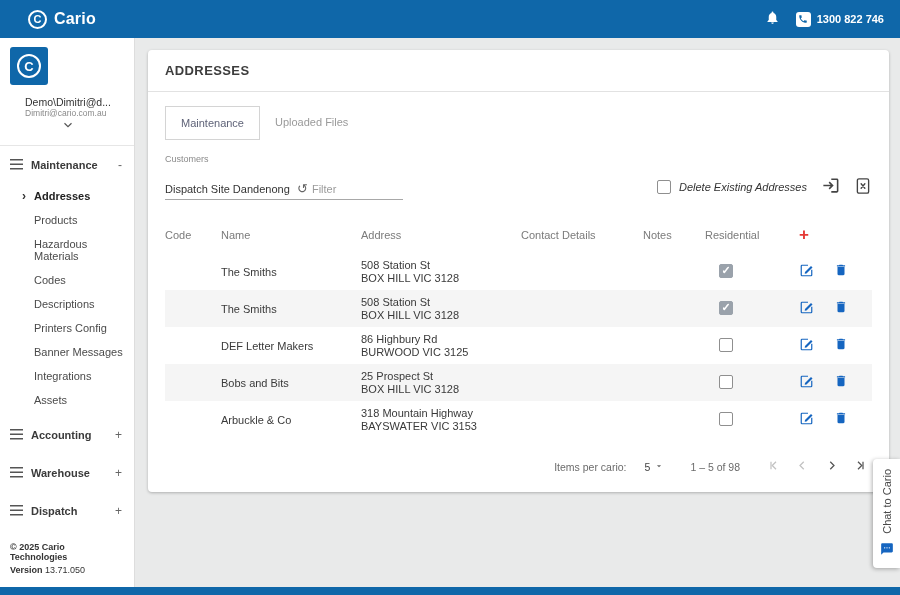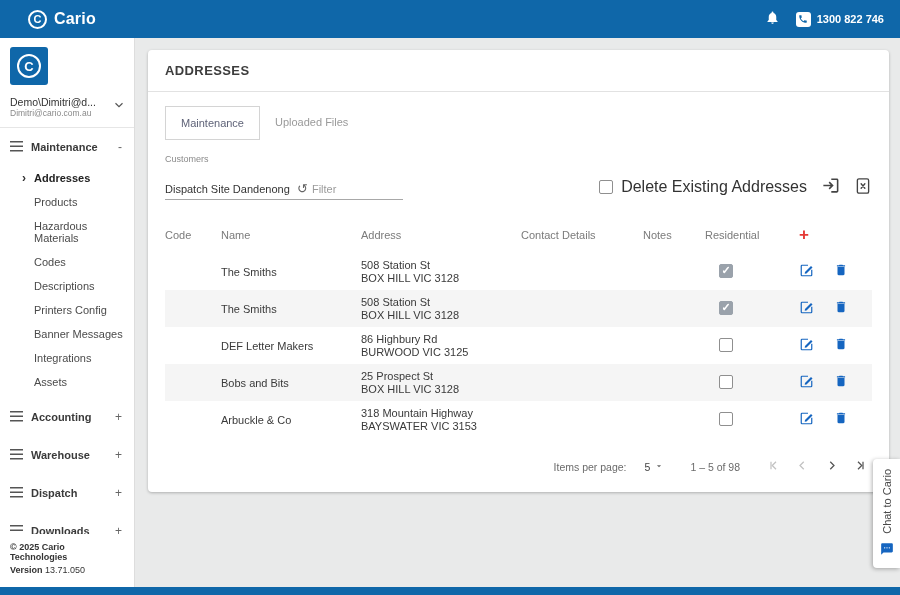--- a/index.html
+++ b/index.html
@@ -18,21 +18,21 @@
 
   
   .body { display:flex; height:549px; }
   .sidebar { width:135px; background:#fff; border-right:1px solid #ddd; display:flex; flex-direction:column; overflow:hidden; }
   .main { flex:1; background:#e9eaea; overflow:hidden; position:relative; }
 
   
   .side-logo { padding:9px 10px 4px; }
   .side-logo-box { width:38px; height:38px; background:#0f67a9; border-radius:3px; display:flex; align-items:center; justify-content:center; }
   .side-logo-box .clogo { width:24px; height:24px; font-size:13px; }
-  .user-row { display:flex; align-items:center; padding:7px 8px 9px 10px; border-bottom:1px solid #e6e6e6; cursor:pointer; }
+  .user-row { display:flex; align-items:center; padding:7px 8px 9px 10px; border-bottom:1px solid #e6e6e6; cursor:pointer;flex-direction:column; }
   .user-lines { flex:1; min-width:0; }
   .user-name { font-size:10.5px; color:#333; white-space:nowrap; overflow:hidden; }
   .user-email { font-size:8.5px; color:#8a8a8a; white-space:nowrap; overflow:hidden; }
   .nav { flex:1; overflow:hidden; }
   .nav-section { display:flex; align-items:center; gap:8px; padding:10px 12px 10px 10px; cursor:pointer; }
   .nav-section .label { font-size:11px; font-weight:bold; color:#3a3a3a; }
   .nav-toggle { margin-left:auto; color:#666; font-size:12px; line-height:1; }
   .nav-children { padding:0 0 4px 0; }
   .nav-child { padding:6px 8px 6px 34px; font-size:11px; color:#4a4a4a; cursor:pointer; position:relative; }
   .nav-child.active { font-weight:bold; color:#222; padding-left:34px; }
@@ -58,21 +58,21 @@
   .field-label { font-size:9px; color:#8a8a8a; margin-bottom:18px; }
   .customers-line { display:flex; gap:4px; }
   .customers-value { border:none; outline:none; font-size:11px; color:#333; width:128px; font-family:"Liberation Sans",sans-serif; background:transparent; }
   .reset-icon { color:#666; font-size:13px; cursor:pointer; line-height:1; }
   .filter-input { border:none; outline:none; font-size:11px; color:#333; width:70px; font-family:"Liberation Sans",sans-serif; background:transparent; }
   .filter-input::placeholder { color:#9a9a9a; }
   .controls-right { margin-left:auto; display:flex; align-items:center; gap:14px; padding-bottom:2px; }
   .cb { display:inline-block; width:14px; height:14px; border:1.5px solid #8f8f8f; border-radius:2px; background:#fff; position:relative; cursor:pointer; flex:none; }
   .cb.checked { background:#9aa2ab; border-color:#9aa2ab; }
   .cb.checked::after { content:"✓"; position:absolute; left:1.5px; top:-1px; color:#fff; font-size:11px; font-weight:bold; }
-  .del-label { font-size:16px; color:#333; margin-left:-6px; }
+  .del-label { font-size:11px; color:#333; margin-left:-6px;font-style:italic; }
   .icon-btn { background:none; border:none; cursor:pointer; padding:0; display:flex; align-items:center; }
 
   
   .table { margin-top:20px; }
   .tgrid { display:grid; grid-template-columns:56px 140px 160px 122px 62px 92px auto; align-items:center; }
   .thead { padding:6px 0 10px; }
   .th { font-size:11px; color:#7b7b7b; }
   .add-btn { background:none; border:none; color:#e53935; font-size:17px; font-weight:bold; cursor:pointer; justify-self:start; padding:0 0 0 2px; line-height:1; }
   .trow { min-height:37px; padding:5px 0; }
   .trow:nth-child(odd) { background:#f5f5f5; }
@@ -398,21 +398,21 @@
                     <span><svg viewBox="0 0 24 24" width="14" height="14" fill="#1565c0">
                         <path d="M6 19c0 1.1.9 2 2 2h8c1.1 0 2-.9 2-2V7H6v12zM19 4h-3.5l-1-1h-5l-1 1H5v2h14V4z"></path>
                       </svg></span>
                   </button>
               </div>
             </div>
           </div>
 
           <div class="pagination">
             <div class="ipp">
-              <span>Items per page:</span>
+              <span>Items per cario:</span>
               <span class="ipp-select">
                 <span>5</span>
                 <span><svg viewBox="0 0 24 24" width="10" height="10" fill="#666">
                       <path d="M7 10l5 5 5-5z"></path>
                     </svg></span>
               </span>
             </div>
             <span>1 – 5 of 98</span>
             <div class="pag-nav">
               <button class="pag-btn">

